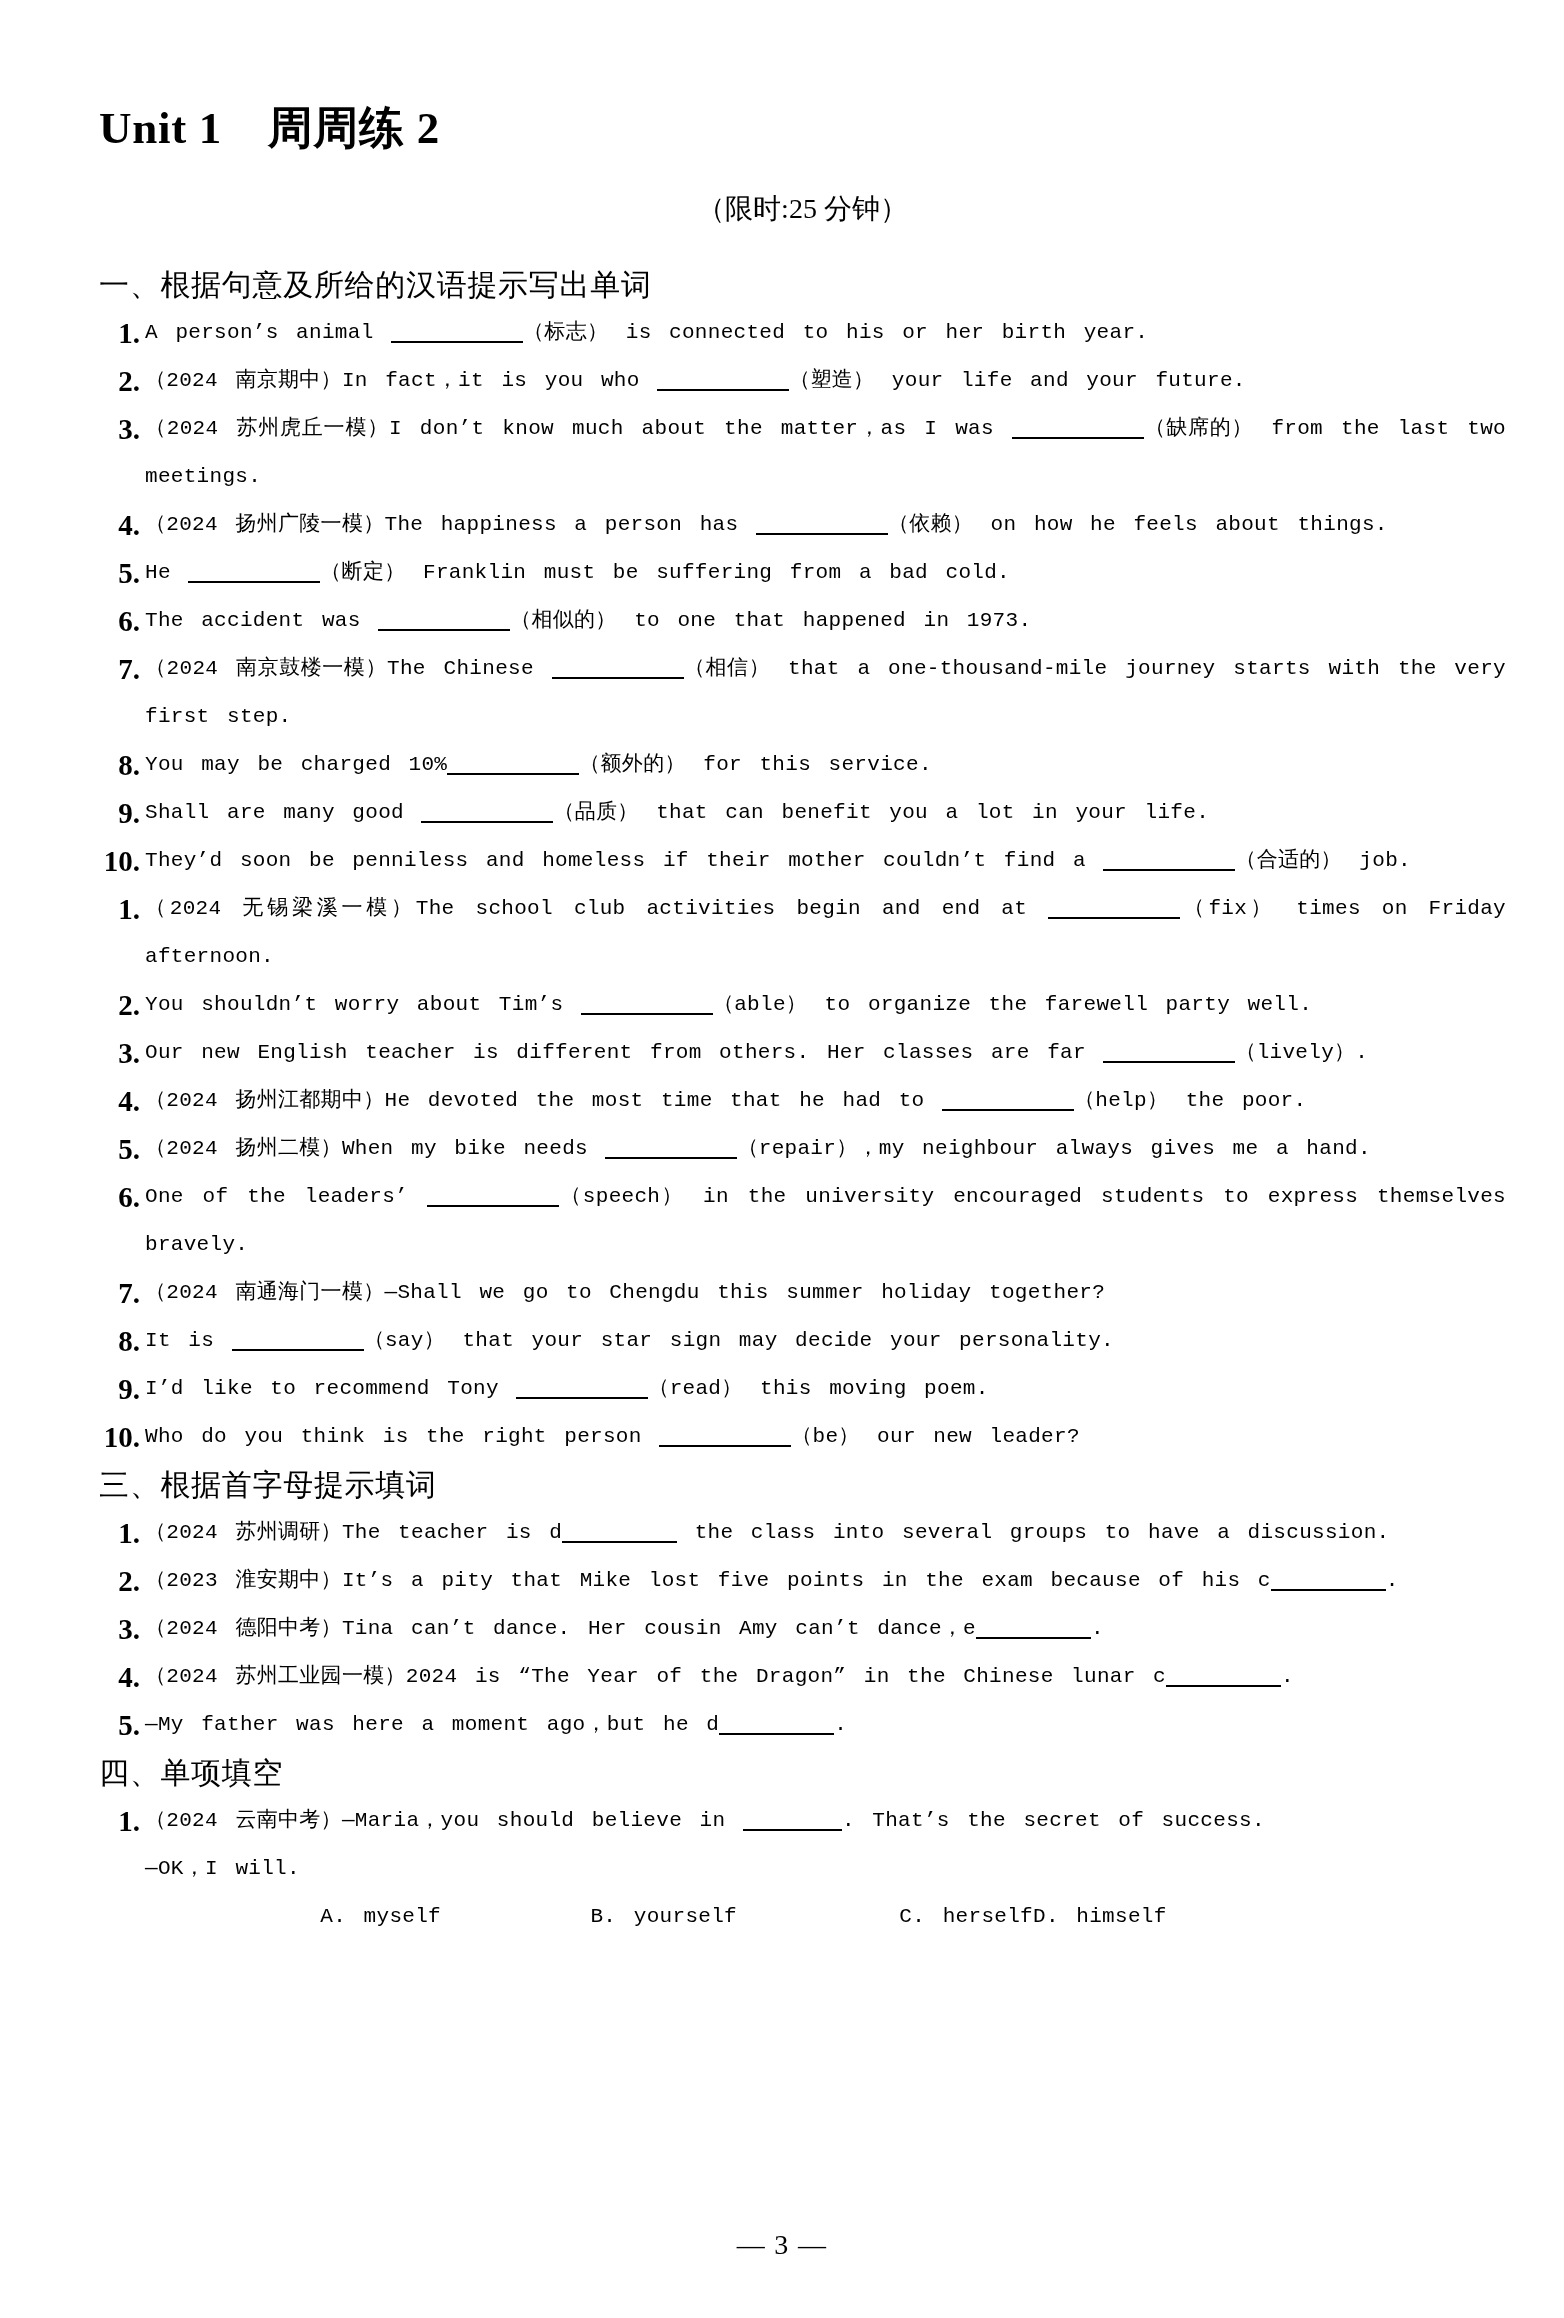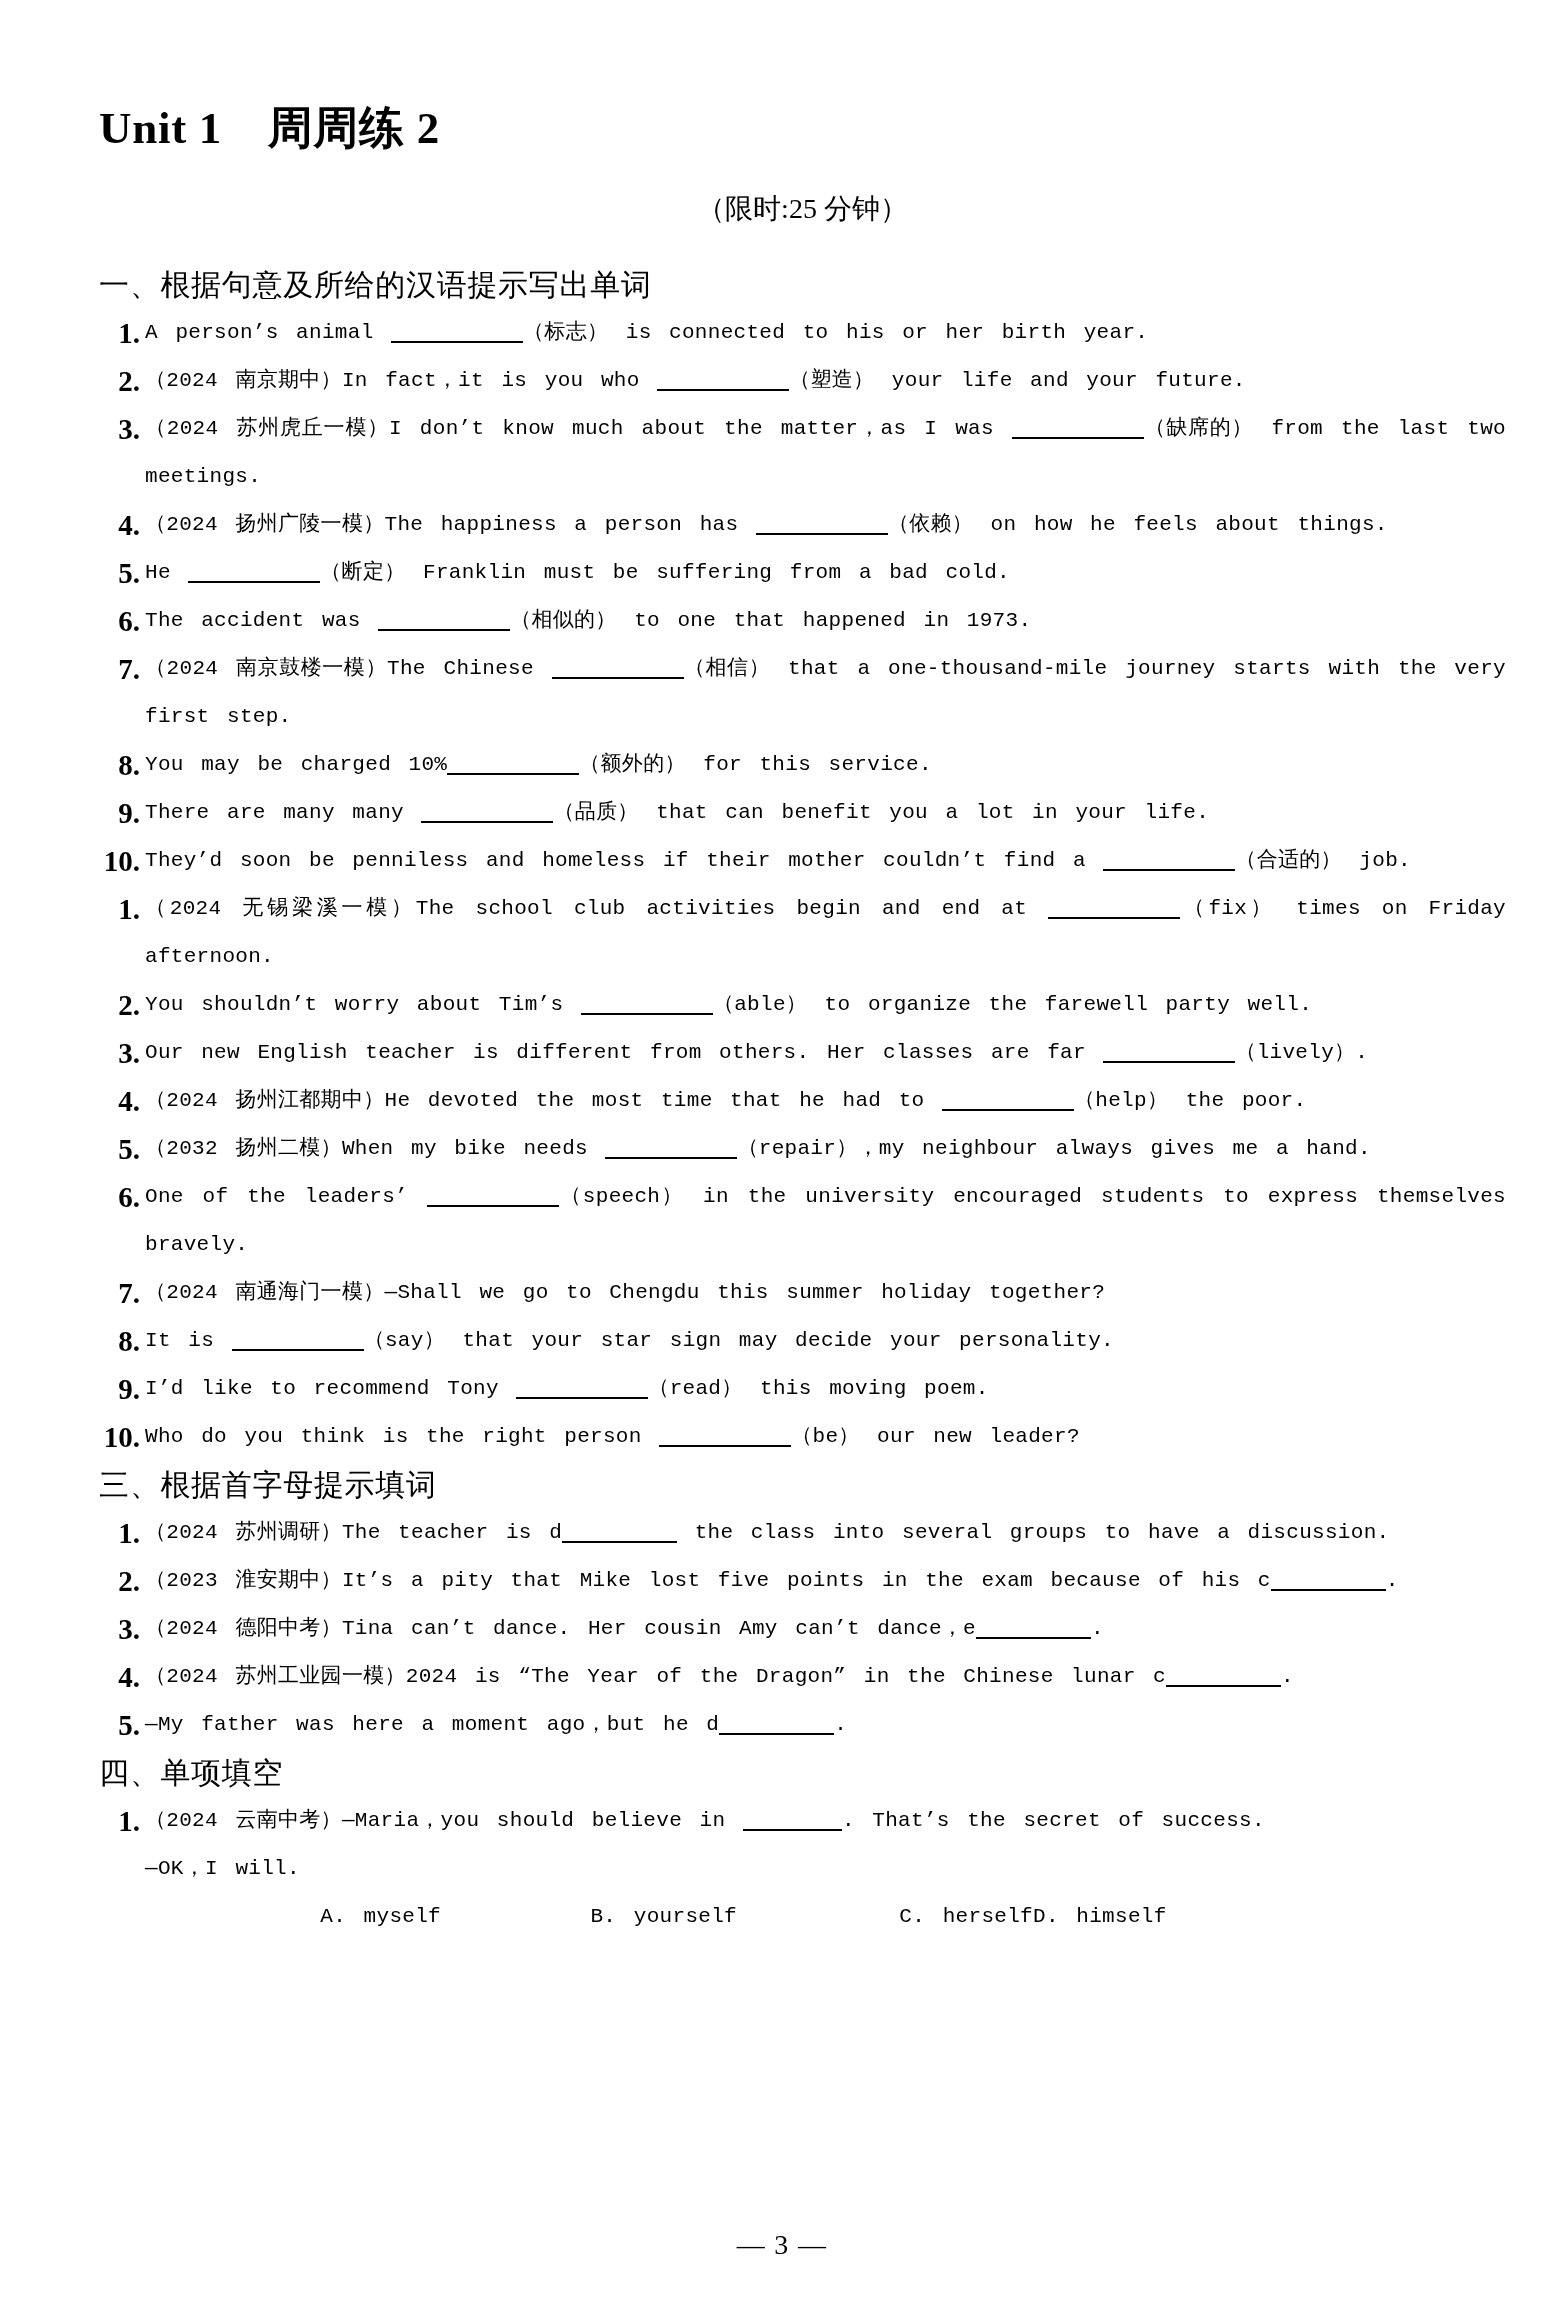--- a/index.html
+++ b/index.html
@@ -94,21 +94,21 @@
         </div>
         <div class="item">
           <div class="num">8.</div>
           <div class="body">
             <div class="line"><span class="t">You may be charged 10%</span><span class="blank" style="width: 132px;"></span><span class="t">（额外的） for this service.</span></div>
           </div>
         </div>
         <div class="item">
           <div class="num">9.</div>
           <div class="body">
-            <div class="line"><span class="t">There are many many </span><span class="blank" style="width: 132px;"></span><span class="t">（品质） that can benefit you a lot in your life.</span></div>
+            <div class="line"><span class="t">Shall are many good </span><span class="blank" style="width: 132px;"></span><span class="t">（品质） that can benefit you a lot in your life.</span></div>
           </div>
         </div>
         <div class="item">
           <div class="num">10.</div>
           <div class="body">
             <div class="line"><span class="t">They’d soon be penniless and homeless if their mother couldn’t find a </span><span class="blank" style="width: 132px;"></span><span class="t">（合适的） job.</span></div>
           </div>
         </div>
       </section>
       <section class="section">
@@ -132,21 +132,21 @@
         </div>
         <div class="item">
           <div class="num">4.</div>
           <div class="body">
             <div class="line"><span class="t">（2024 扬州江都期中）He devoted the most time that he had to </span><span class="blank" style="width: 132px;"></span><span class="t">（help） the poor.</span></div>
           </div>
         </div>
         <div class="item">
           <div class="num">5.</div>
           <div class="body">
-            <div class="line"><span class="t">（2032 扬州二模）When my bike needs </span><span class="blank" style="width: 132px;"></span><span class="t">（repair），my neighbour always gives me a hand.</span></div>
+            <div class="line"><span class="t">（2024 扬州二模）When my bike needs </span><span class="blank" style="width: 132px;"></span><span class="t">（repair），my neighbour always gives me a hand.</span></div>
           </div>
         </div>
         <div class="item">
           <div class="num">6.</div>
           <div class="body">
             <div class="line"><span class="t">One of the leaders’ </span><span class="blank" style="width: 132px;"></span><span class="t">（speech） in the university encouraged students to express themselves bravely.</span></div>
           </div>
         </div>
         <div class="item">
           <div class="num">7.</div>

